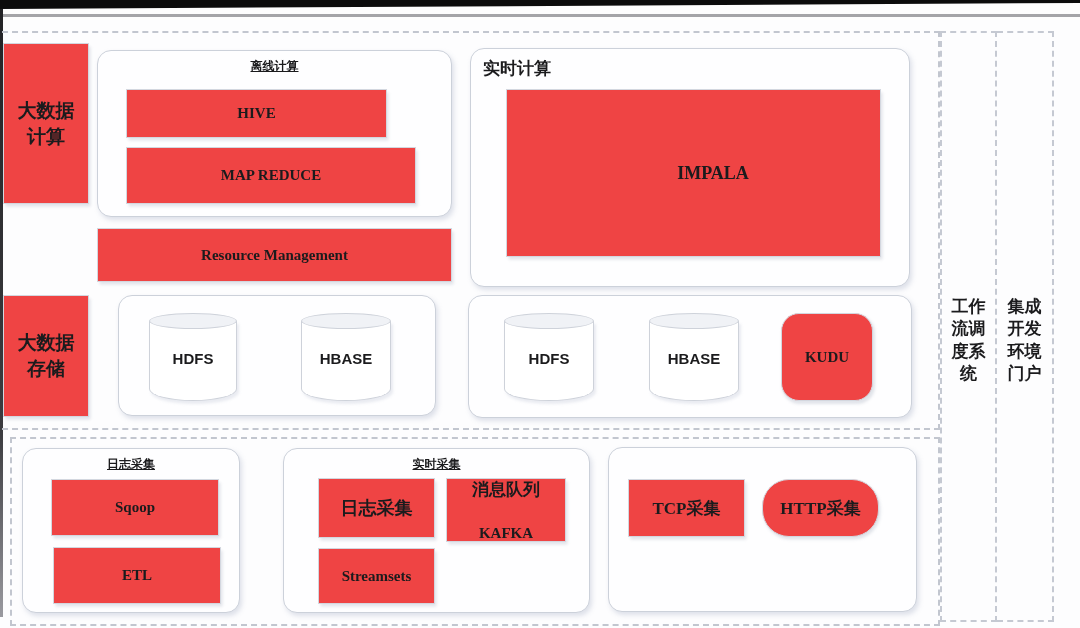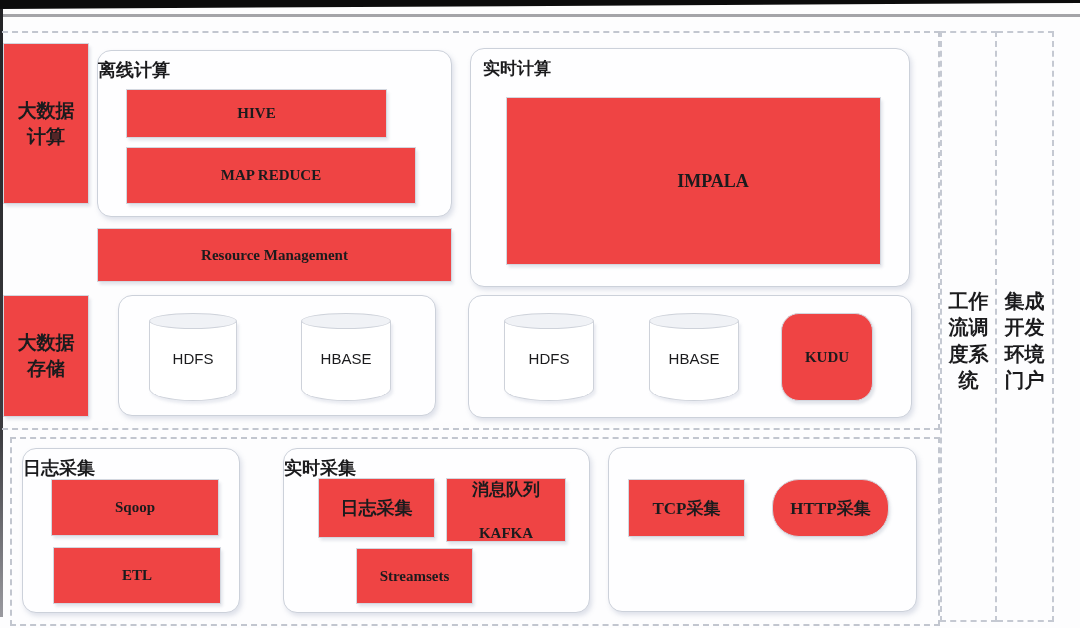--- a/index.html
+++ b/index.html
@@ -16,49 +16,49 @@
   .left-edge{position:absolute;left:0;top:9px;width:3px;height:608px;
     background:linear-gradient(180deg,#232326 0%,#3c3c40 70%,#9a9aa0 100%);}
   
   .dashed-region{position:absolute;border:2px dashed #c2c6cf;background:transparent;}
   #platform-region{left:-8px;top:31px;width:944px;height:395px;}
   #collection-region{left:10px;top:437px;width:926px;height:185px;}
   .side-panel{position:absolute;top:31px;height:591px;border:2px dashed #c5c9d2;
     display:flex;align-items:center;justify-content:center;box-sizing:border-box;}
   #workflow-panel{left:940px;width:57px;}
   #ide-panel{left:997px;width:57px;border-left:none;}
-  .side-panel .vtext{width:40px;text-align:center;font-size:20px;font-weight:bold;
+  .side-panel .vtext{width:40px;text-align:center;font-size:17px;font-weight:bold;
     line-height:1.32;word-break:break-all;margin-top:28px;}
   
   .box{position:absolute;background:#ef4444;border:1.5px solid #d3d7df;box-sizing:border-box;
     box-shadow:1.5px 2.5px 3px rgba(150,160,180,0.28);
     display:flex;flex-direction:column;align-items:center;justify-content:center;
     text-align:center;font-weight:bold;font-family:Liberation Serif, serif;}
   
   .group{position:absolute;background:#fefeff;border:1.6px solid #ccd1da;border-radius:14px;
     box-sizing:border-box;box-shadow:2px 3px 5px rgba(150,160,185,0.30);}
-  .group-title{position:absolute;top:7px;left:0;right:0;
-    font-size:18px;font-weight:bold;}
+  .group-title{position:absolute;top:7px;left:0;right:0;text-align:center;
+    font-size:12px;font-weight:bold;text-decoration:underline;}
   .corner-title{position:absolute;top:8px;left:12px;text-align:left;
     font-size:17px;font-weight:bold;}
   .row-label{display:flex;align-items:center;justify-content:center;text-align:center;
     font-size:19px;font-weight:bold;line-height:1.35;}
   .row-label span{display:block;}
   .lbl-15{font-size:15px;}
   .lbl-17{font-size:17px;}
   .lbl-18{font-size:18px;}
   
   .cylinder{position:absolute;}
   .cyl-top{position:absolute;left:0;right:0;top:0;height:16px;border:1.5px solid #ced2da;
     border-radius:50%;background:#f0f2f6;box-sizing:border-box;}
   .cyl-body{position:absolute;left:0;right:0;top:8px;bottom:0;border:1.5px solid #ced2da;
     border-top:none;border-radius:0 0 50% 50% / 0 0 12px 12px;background:#ffffff;
     box-sizing:border-box;box-shadow:2px 3px 3px rgba(160,170,190,0.22);}
   .cyl-label{position:absolute;left:0;right:0;top:50%;transform:translateY(-42%);
-    text-align:center;font-weight:normal;font-size:15px;}
+    text-align:center;font-weight:bold;font-size:15px;}
   .two-line-sub{font-size:15px;font-weight:bold;display:block;margin-top:24px;}
 </style>
 </head>
 <body>
 
 <div id="canvas">
 
   <div class="top-edge"></div>
   <div class="divider"></div>
   <div class="left-edge"></div>
@@ -74,21 +74,21 @@
   </div>
 
   <div class="group" style="left:97px;top:50px;width:355px;height:167px;">
     <div class="group-title">离线计算</div>
     <div class="box lbl-15" style="left:28px;top:38px;width:261px;height:49px;">HIVE</div>
     <div class="box lbl-15" style="left:28px;top:96px;width:290px;height:57px;">MAP REDUCE</div>
   </div>
 
   <div class="group" style="left:470px;top:48px;width:440px;height:239px;">
     <div class="corner-title">实时计算</div>
-    <div class="box lbl-18" style="left:35px;top:48px;width:375px;height:168px;padding-left:39px;">IMPALA</div>
+    <div class="box lbl-18" style="left:35px;top:40px;width:375px;height:168px;padding-left:39px;">IMPALA</div>
   </div>
 
   <div class="box lbl-15" style="left:97px;top:228px;width:355px;height:54px;">Resource Management</div>
 
   <div class="box row-label" style="left:3px;top:295px;width:86px;height:122px;">
     <div>
       <span>大数据</span>
       <span>存储</span>
     </div>
   </div>
@@ -126,26 +126,26 @@
     <div class="box lbl-15" style="left:30px;top:98px;width:168px;height:57px;">ETL</div>
   </div>
 
   <div class="group" style="left:283px;top:448px;width:307px;height:165px;">
     <div class="group-title">实时采集</div>
     <div class="box lbl-18" style="left:34px;top:29px;width:117px;height:60px;">日志采集</div>
     <div class="box" style="left:162px;top:29px;width:120px;height:64px;">
       <span class="lbl-17">消息队列</span>
       <span class="two-line-sub">KAFKA</span>
     </div>
-    <div class="box lbl-15" style="left:34px;top:99px;width:117px;height:56px;margin-left:38px;">Streamsets</div>
+    <div class="box lbl-15" style="left:34px;top:99px;width:117px;height:56px;">Streamsets</div>
   </div>
 
   <div class="group" style="left:608px;top:447px;width:309px;height:165px;">
     <div class="box lbl-17" style="left:19px;top:31px;width:117px;height:58px;">TCP采集</div>
-    <div class="box lbl-17" style="left:163px;top:31px;width:117px;height:58px;border-radius:27px;">HTTP采集</div>
+    <div class="box lbl-17" style="left:153px;top:31px;width:117px;height:58px;border-radius:27px;">HTTP采集</div>
   </div>
 
   <div id="workflow-panel" class="side-panel">
     <div class="vtext">工作流调度系统</div>
   </div>
   <div id="ide-panel" class="side-panel">
     <div class="vtext">集成开发环境门户</div>
   </div>
 
 </div>

